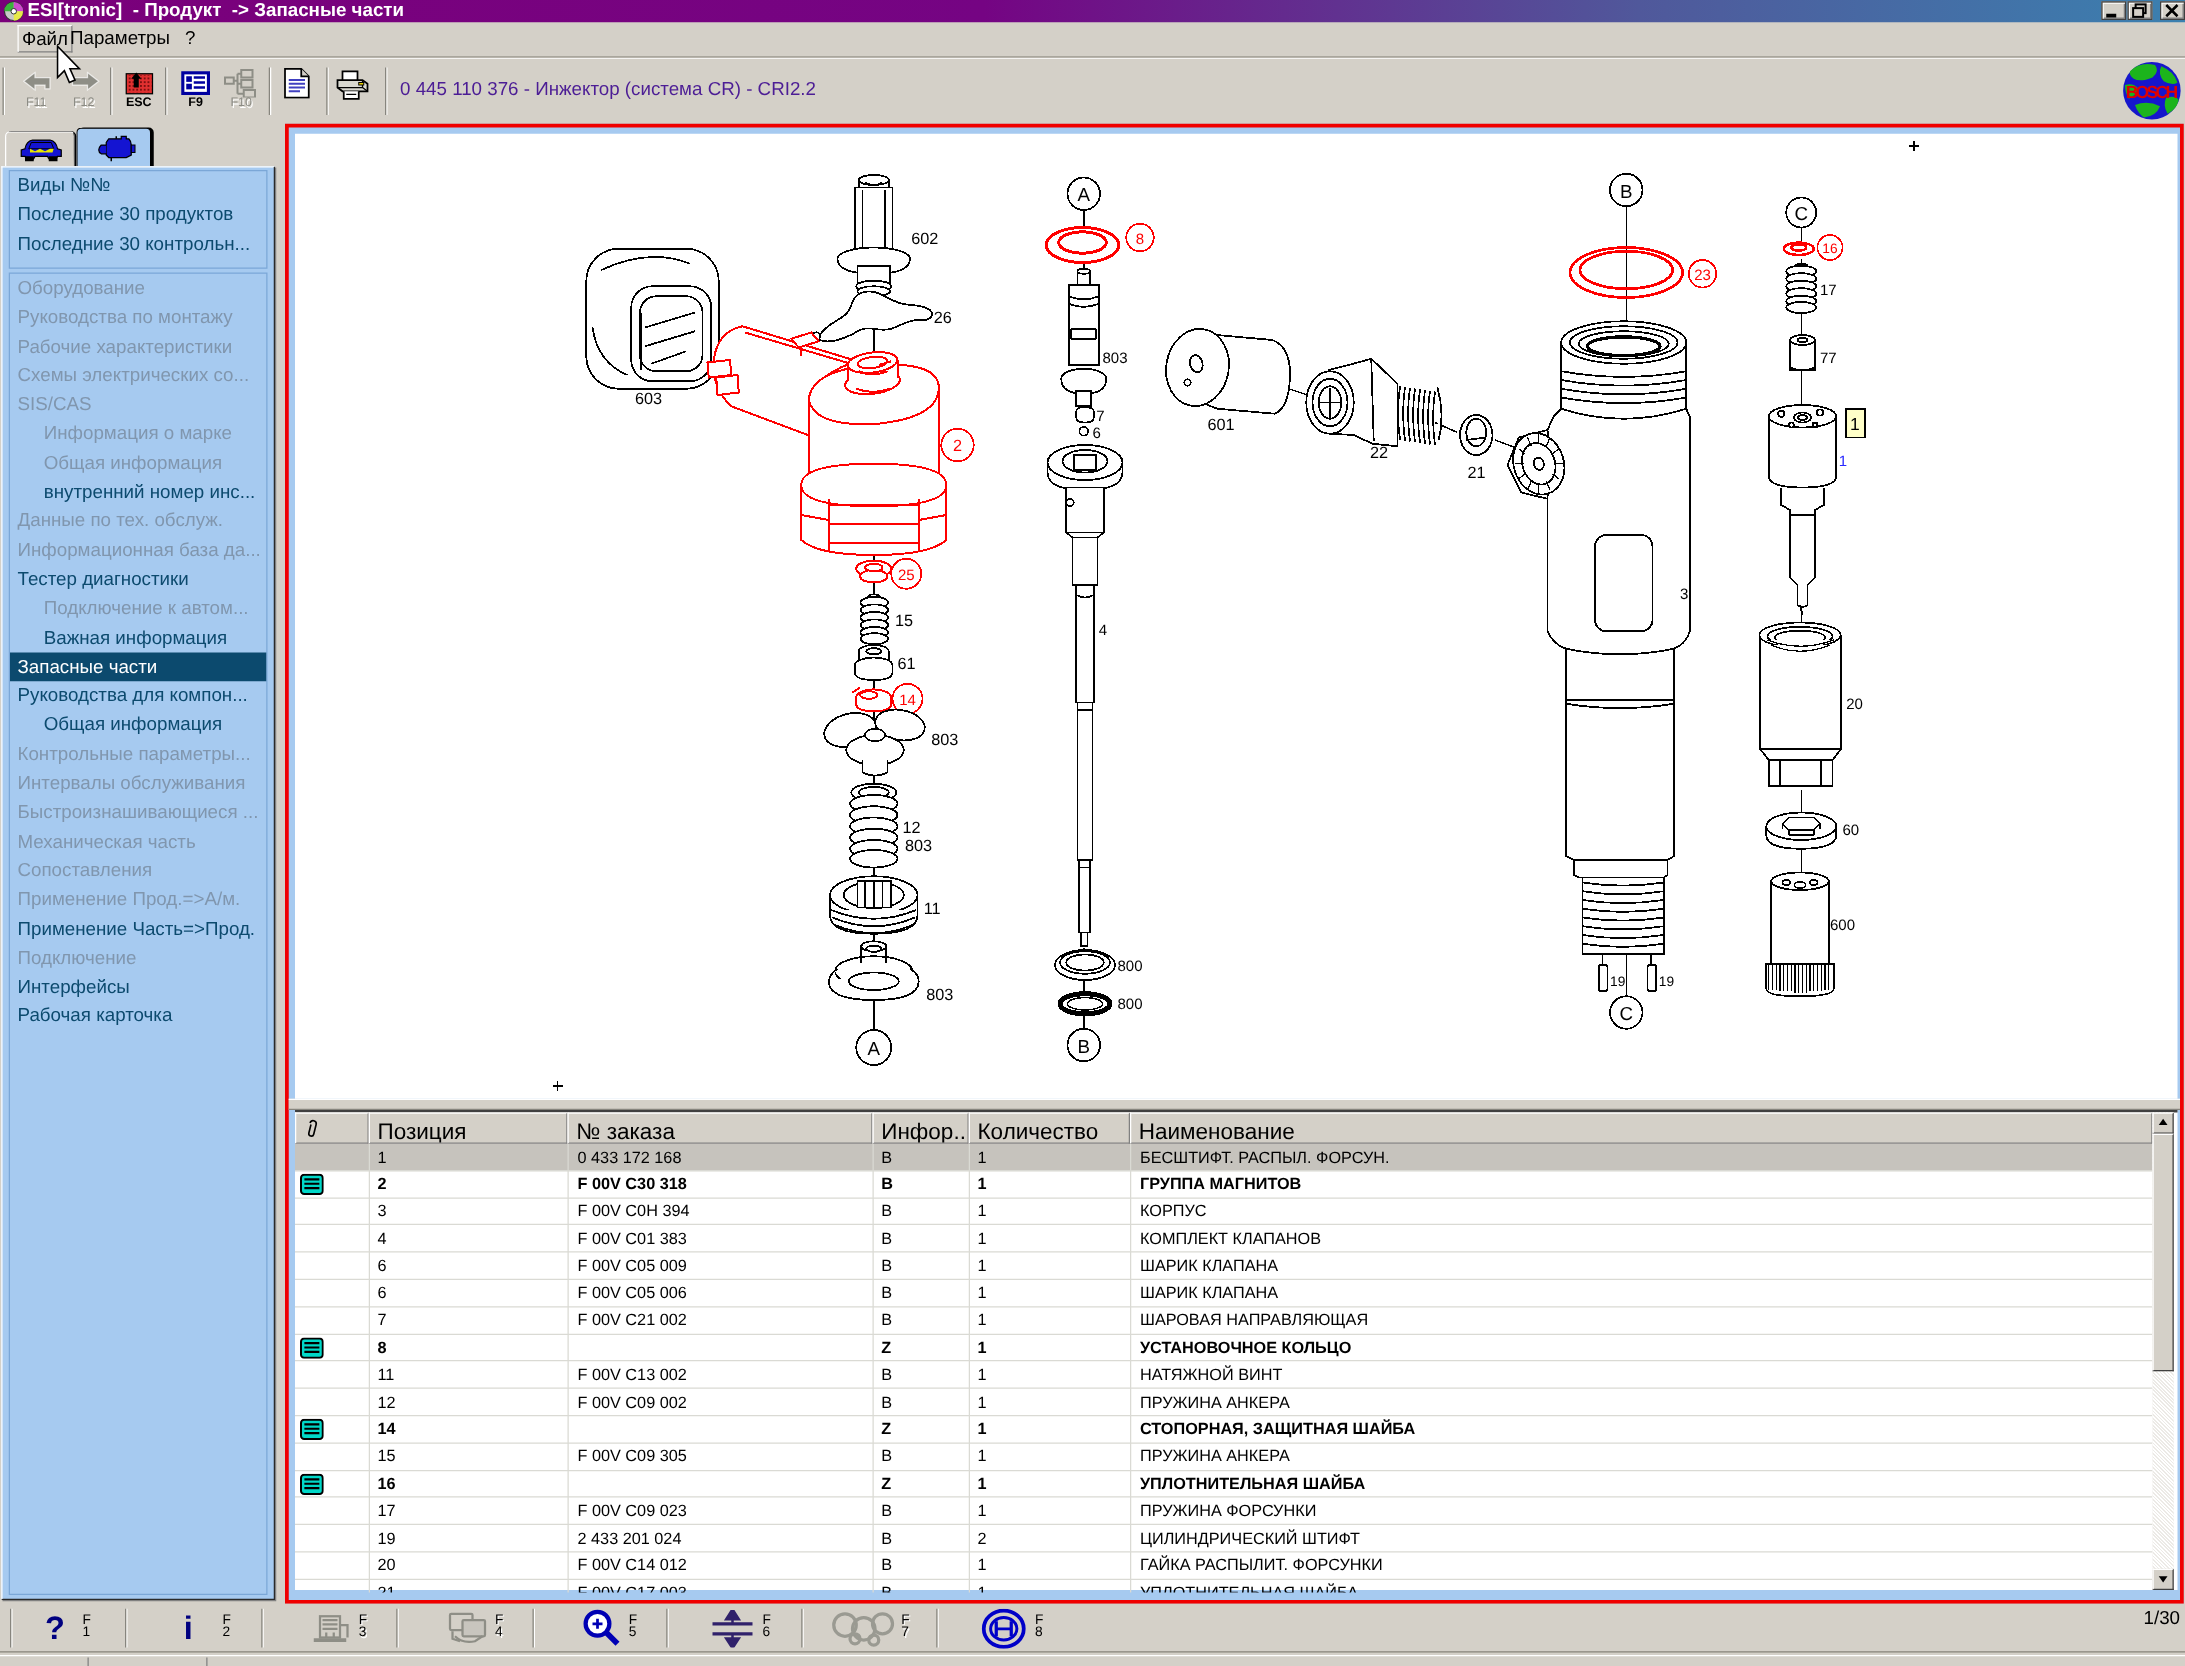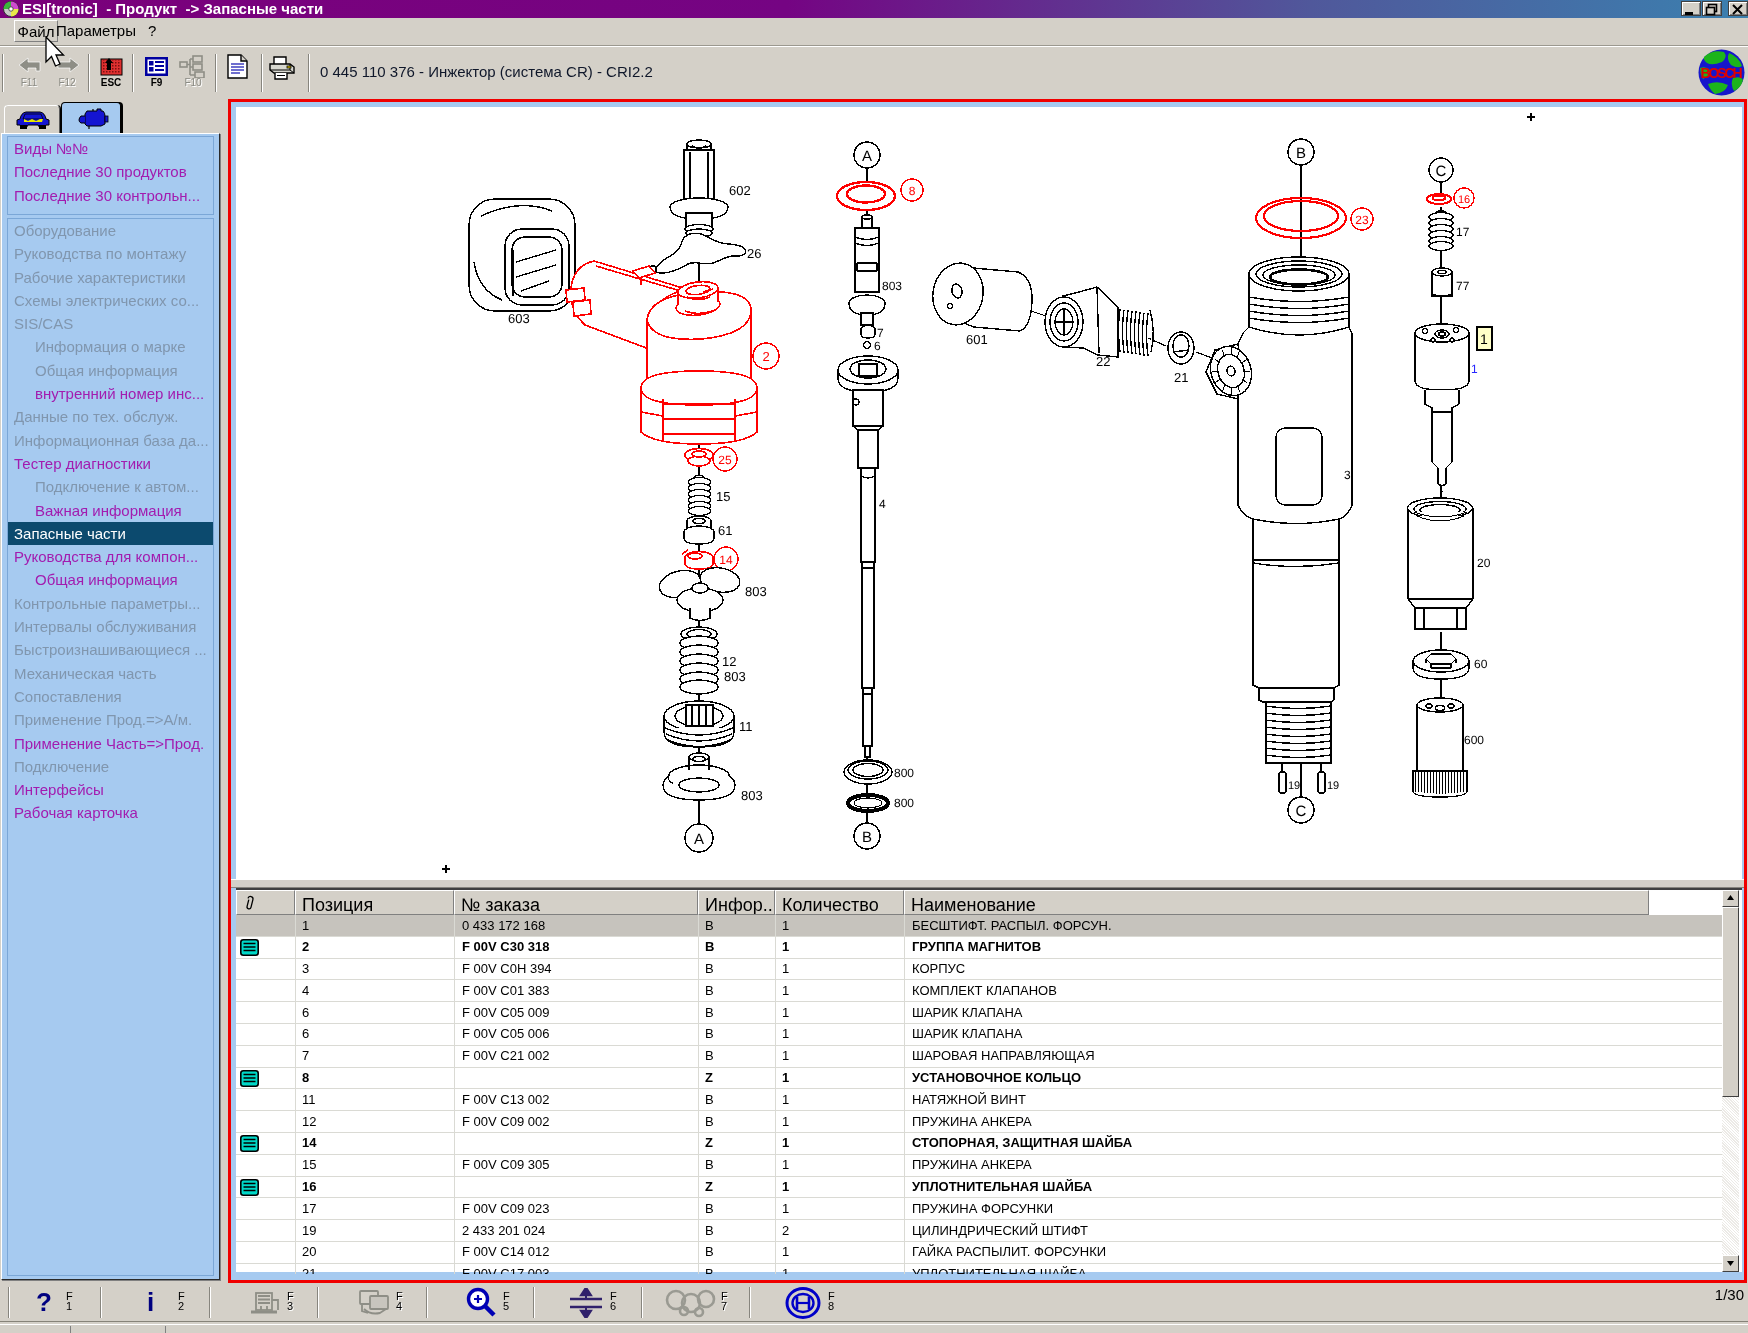--- a/index.html
+++ b/index.html
@@ -8,28 +8,28 @@
 #tbar{left:0;top:0;width:1748px;height:18px;background:linear-gradient(90deg,#7A007A 0%,#750483 45%,#50589B 75%,#3B80AF 100%);}
 #tbar .ttl{position:absolute;left:22px;top:0px;font-size:15px;font-weight:bold;color:#fff;white-space:nowrap;letter-spacing:0px;}
 .wbtn{position:absolute;top:1px;width:20px;height:15px;background:#D4D0C8;border:1px solid #404040;box-shadow:inset 1px 1px 0 #fff,inset -1px -1px 0 #808080;}
 #menubar{position:absolute;left:0;top:18px;width:1748px;height:27px;background:#D4D0C8;}
 .mi{position:absolute;top:2px;height:22px;line-height:22px;font-size:15px;color:#000;}
 #mfile{left:3px;width:44px;text-align:center;border:1px solid;border-color:#fff #808080 #808080 #fff;margin-left:11px;}
 #toolbar{position:absolute;left:0;top:45px;width:1748px;height:54px;background:#D4D0C8;border-top:1px solid #9b988f;box-shadow:inset 0 1px 0 #fff;}
 .tsep{position:absolute;top:8px;width:2px;height:38px;border-left:1px solid #87857e;border-right:1px solid #fff;}
 .tlbl{position:absolute;font-size:10px;color:#000;text-align:center;white-space:nowrap;}
 .dis{color:#8b8b84;text-shadow:1px 1px 0 #ffffff;}
-#prodtxt{position:absolute;left:320px;top:63px;font-size:15px;color:#0f172a;white-space:nowrap;}
+#prodtxt{position:absolute;left:320px;top:63px;font-size:15px;color:#4c1d95;white-space:nowrap;}
 #side{position:absolute;left:0;top:99px;width:224px;height:1184px;background:#D4D0C8;}
 .tab{position:absolute;background:#D4D0C8;border:1px solid #000;border-bottom:none;border-radius:4px 4px 0 0;}
 #tab1{left:4px;top:6px;width:56px;height:28px;background:#D4D0C8;border-color:#fff #5a5a5a #5a5a5a #fff;box-shadow:1px 0 0 #000;}
 #tab2{left:61px;top:3px;width:60px;height:31px;background:#A6CAF0;border-color:#000;box-shadow:2px 0 0 #000;}
 #navpanel{position:absolute;left:1px;top:34px;width:219px;height:1147px;background:#A6CAF0;border:1px solid;border-color:#fff #2a2a2a #2a2a2a #fff;box-shadow:1px 1px 0 #808080;}
 .nbox{position:absolute;left:5px;width:207px;border:1px solid #7ba7d7;}
-.ni{height:23.3px;line-height:23.3px;font-size:15px;color:#a21caf;padding-left:6px;white-space:nowrap;overflow:hidden;}
+.ni{height:23.3px;line-height:23.3px;font-size:15px;color:#0c4a6e;padding-left:6px;white-space:nowrap;overflow:hidden;}
 .ni.ind{padding-left:27px;}
 .ni.off{color:#8096AE;}
 .ni.sel{background:#0c4a6e;color:#fff;}
 #content{position:absolute;left:228px;top:99px;width:1519px;height:1184px;background:#A6CAF0;border:3px solid #F00000;}
 #diag{position:absolute;left:5px;top:5px;width:1506px;height:772px;background:#fff;}#split{position:absolute;left:0px;top:777px;width:1513px;height:9px;background:#D4D0C8;border-top:1px solid #fff;border-bottom:1px solid #87857e;}
 #parts{position:absolute;left:5px;top:786px;width:1506px;height:384px;background:#fff;border-top:2px solid #404040;}
 #bbar{position:absolute;left:0;top:1283px;width:1748px;height:39px;background:#D4D0C8;border-bottom:1px solid #868379;}
 #task{position:absolute;left:0;top:1324px;width:1748px;height:9px;background:#D4D0C8;border-top:1px solid #fff;}
 .bsep{position:absolute;top:4px;width:2px;height:31px;border-left:1px solid #87857e;border-right:1px solid #fff;}
 .blbl{position:absolute;font-size:11px;color:#000;line-height:10px;white-space:pre;}
@@ -544,21 +544,21 @@
 </g>
 </svg>
 </div>
 
 <div id="parts">
 <div class="hcell" style="left:0px;width:59px"></div>
 <div class="hcell" style="left:59px;width:159px">Позиция</div>
 <div class="hcell" style="left:218px;width:244px">№ заказа</div>
 <div class="hcell" style="left:462px;width:77px">Инфор...</div>
 <div class="hcell" style="left:539px;width:129px">Количество</div>
-<div class="hcell" style="left:668px;width:745px">Наименование</div>
+<div class="hcell" style="left:668px;width:818px">Наименование</div>
 <svg class="ab" style="left:8px;top:5px" width="12" height="16" viewBox="0 0 12 16">
         <path d="M3,4 Q3,1.5 5.5,1.5 Q8,1.5 8,4 L8,12 Q8,14 6,14 Q4,14 4,12 L4,5" fill="none" stroke="#000" stroke-width="1.3" transform="rotate(14 6 8)"></path>
       </svg>
 <div class="ab" style="left:0;top:25px;width:1486px;height:359px;overflow:hidden">
 <div class="prow" style="background:#C6C3BD;">
           <span class="pc c1">1</span>
           <span class="pc c2">0 433 172 168</span>
           <span class="pc c3">B</span>
           <span class="pc c4">1</span>
           <span class="pc c5">БЕСШТИФТ. РАСПЫЛ. ФОРСУН.</span>

